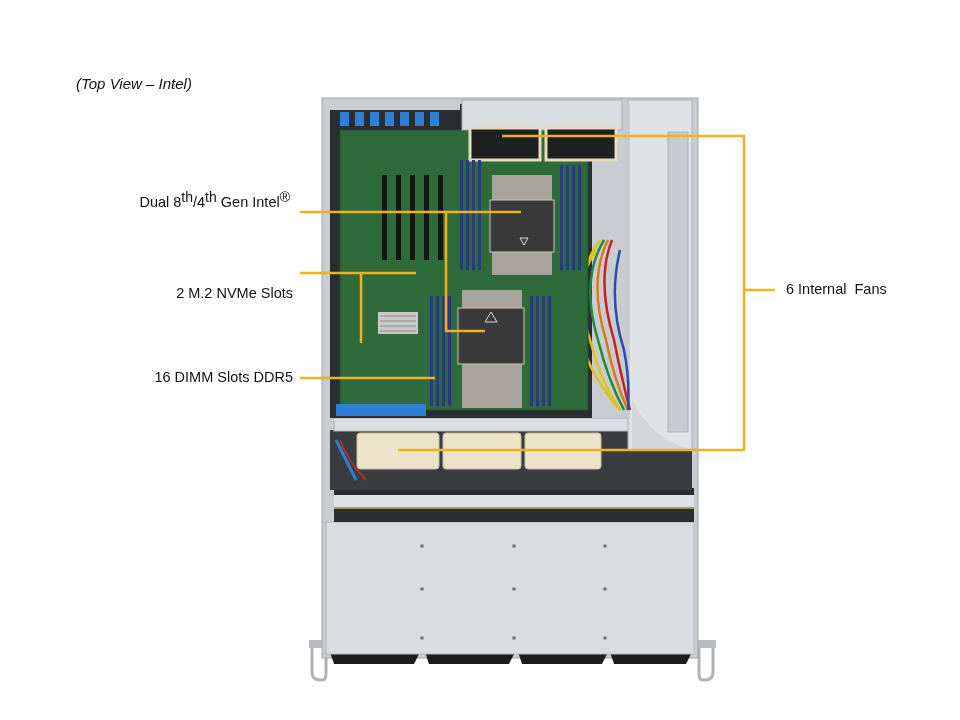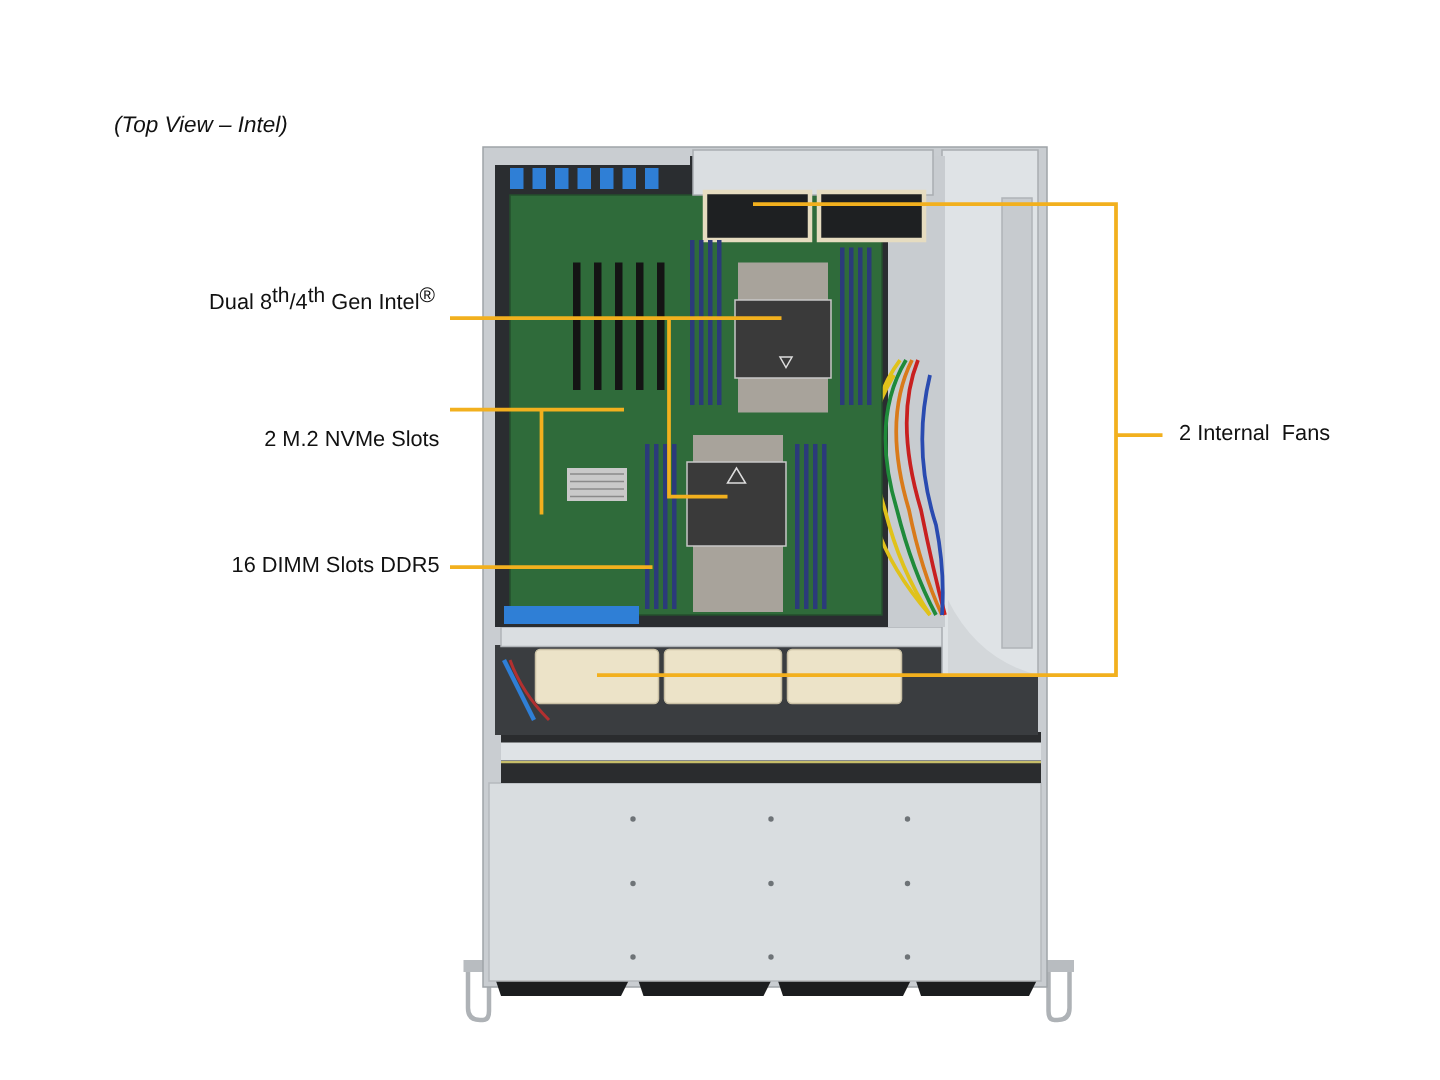--- a/index.html
+++ b/index.html
@@ -169,13 +169,13 @@
 <div class="label right" style="right: 670px; top: 193px;">
   <div>
     <span>Dual 8</span><sup>th</sup><span>/4</span><sup>th</sup><span> Gen Intel</span><sup>®</sup>
   </div>
 </div>
 
 <div class="label right" style="right: 667px; top: 263px; margin-top: 21px;">2 M.2 NVMe Slots</div>
 
 <div class="label right" style="right: 667px; top: 368px;">16 DIMM Slots DDR5</div>
 
-<div class="label" style="left: 786px; top: 280px; white-space: pre;">2 Internal  Fans</div>
+<div class="label" style="left: 786px; top: 280px; white-space: pre;">6 Internal  Fans</div>
 
 </body></html>

